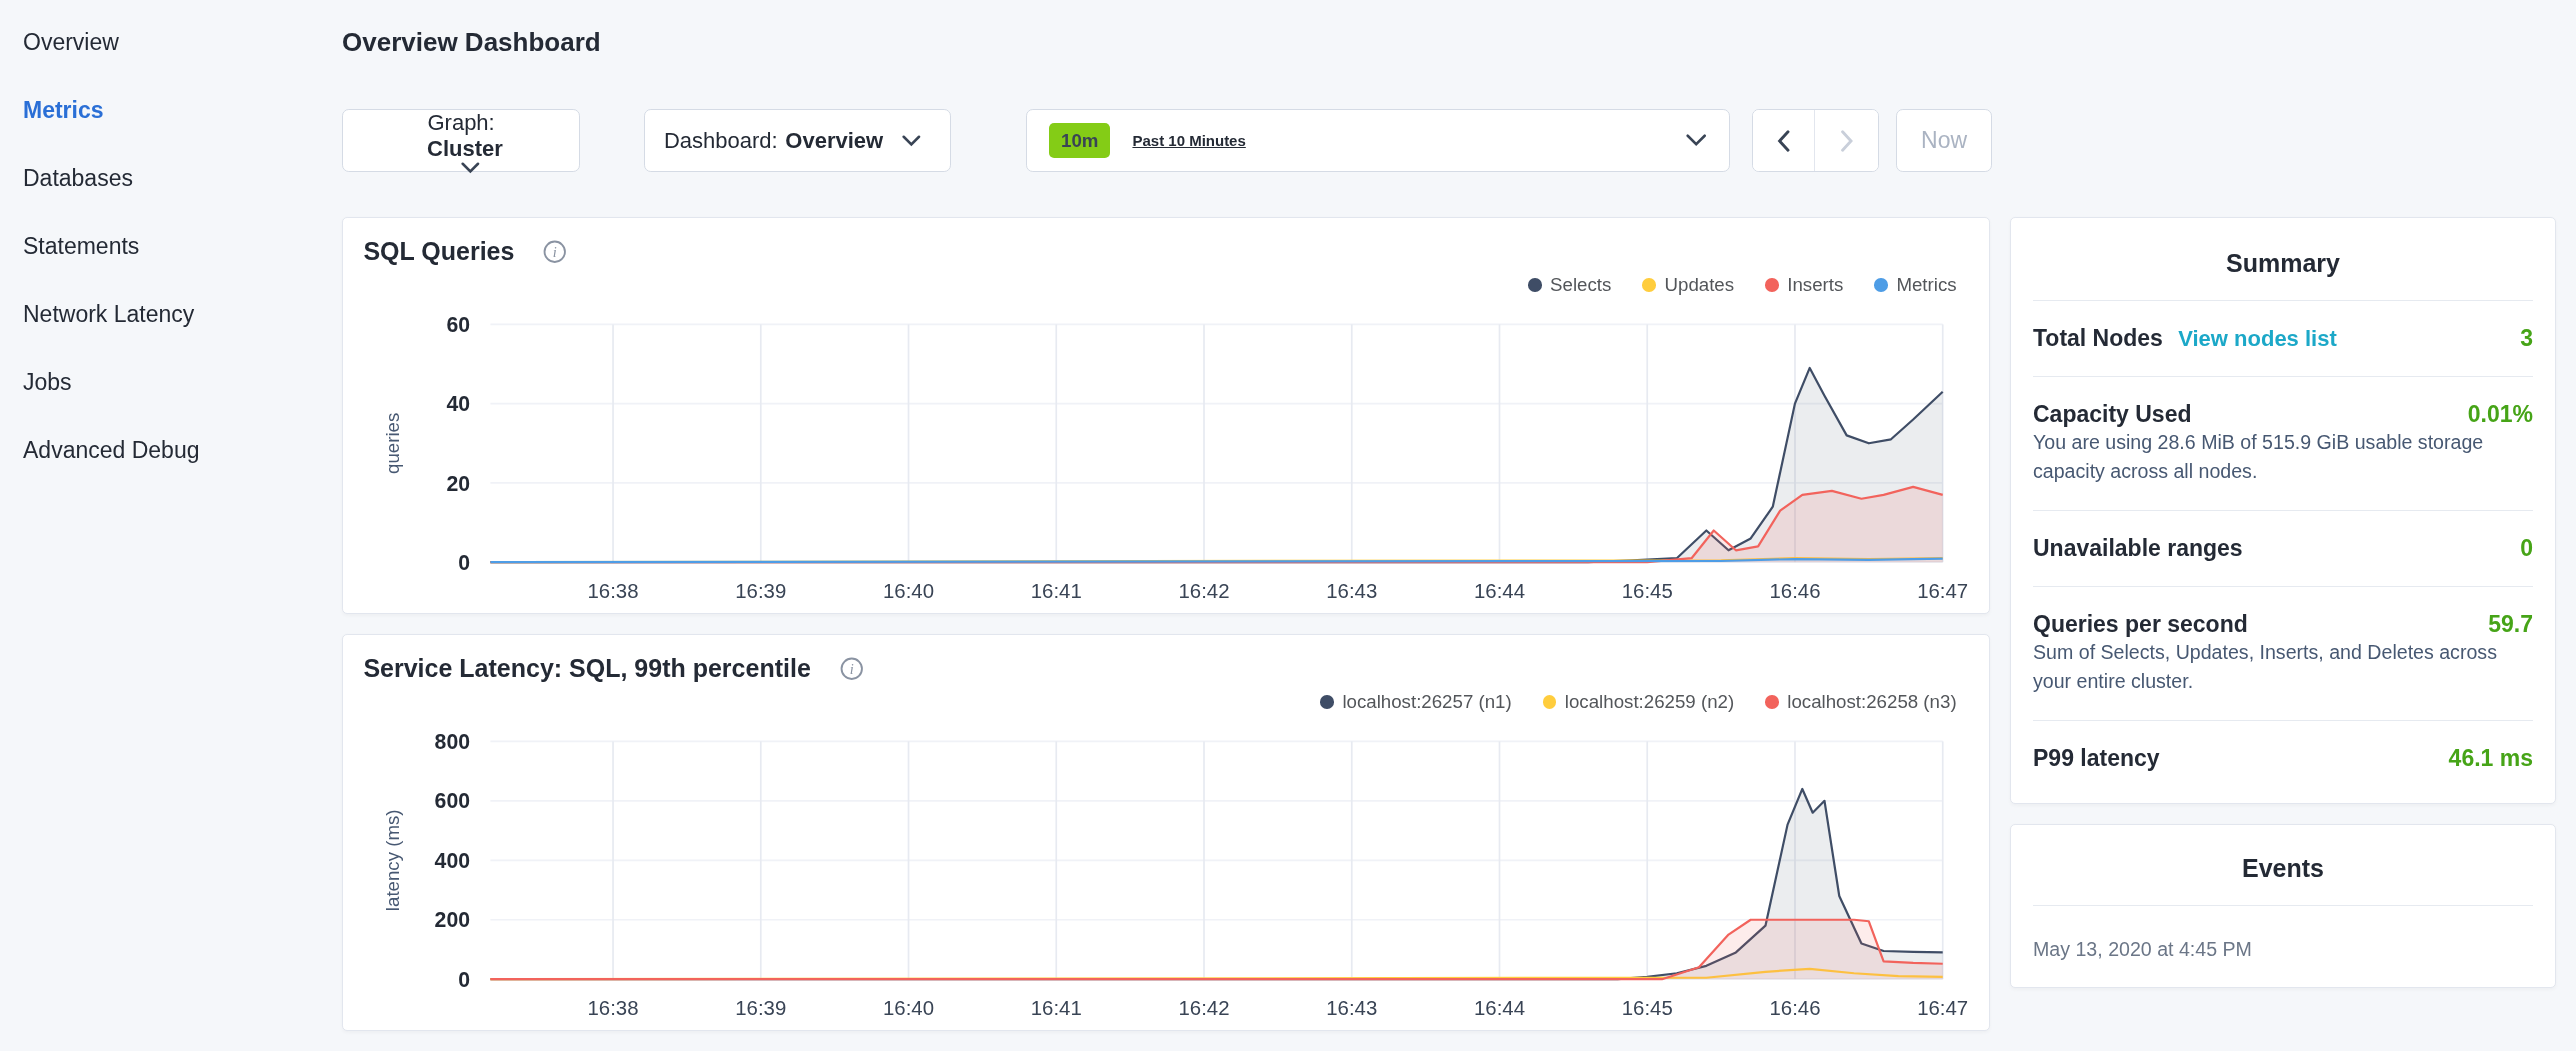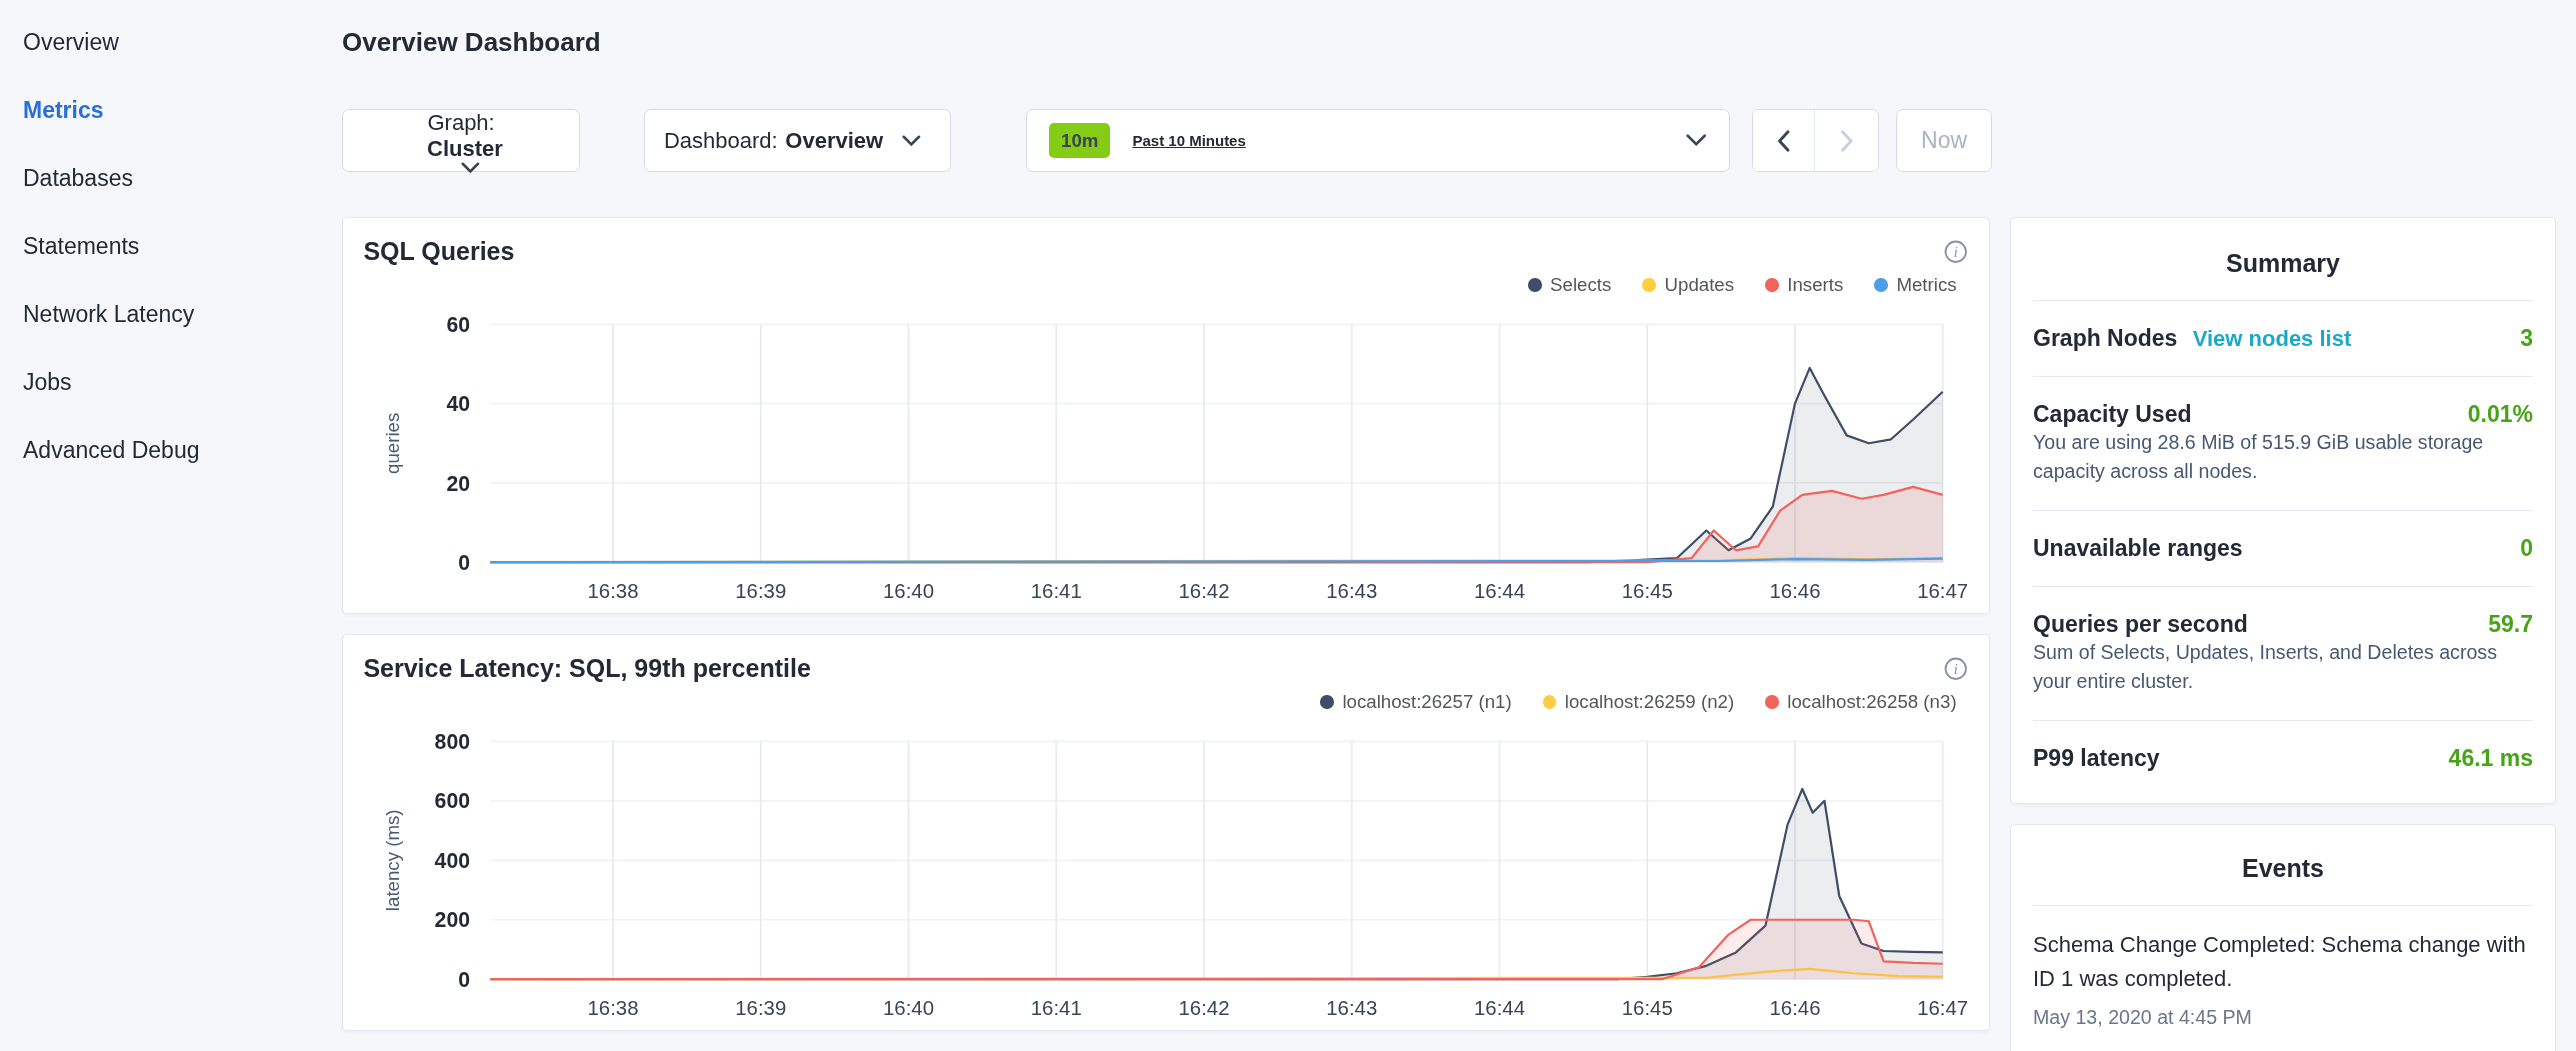--- a/index.html
+++ b/index.html
@@ -31,21 +31,21 @@
   .time-box .chev{margin-left:auto;}
   .arrow-group{display:flex;margin-left:22px;overflow:hidden;}
   .arrow{width:65px;display:flex;align-items:center;justify-content:center;background:#fff;border:none;cursor:pointer;}
   .arrow.prev{border-right:1.7px solid #e2e6ee;}
   .now-btn{width:99px;margin-left:17px;display:flex;align-items:center;justify-content:center;
     font-family:"Liberation Sans",sans-serif;font-size:23px;font-weight:500;color:#aab3c2;cursor:pointer;}
   
   .card{background:#fff;border:1.7px solid #e2e6ee;border-radius:5.1px;box-shadow:0 1.7px 3.4px rgba(0,0,0,0.03);}
   .charts{margin-top:45px;}
   .chart-card{width:1648px;padding:15.3px 20.4px 10.2px;margin-bottom:19.6px;}
-  .chart-title-row{display:flex;justify-content:space-between;align-items:center;gap:12px;height:37px;}
+  .chart-title-row{display:flex;justify-content:flex-start;align-items:center;gap:28px;height:37px;}
   .chart-title{font-size:25px;font-weight:700;color:#242a35;}
   .legend-row{display:flex;justify-content:flex-end;align-items:center;gap:31px;height:25.5px;margin-top:1.7px;padding-right:12px;}
   .legend-item{display:flex;align-items:center;gap:8.5px;font-size:18.7px;color:#53565a;cursor:pointer;}
   .legend-dot{width:13.6px;height:13.6px;border-radius:50%;flex:none;}
   .chart-body{margin-top:6.8px;}
   .chart-body svg{display:block;}
   
   .right{position:absolute;left:2010px;top:217px;width:546px;}
   .summary-card{padding:31px 22px 22px;}
   .panel-title{text-align:center;font-size:25px;font-weight:700;color:#242a35;padding-bottom:22px;border-bottom:1.7px solid #e6eaf0;}
@@ -253,21 +253,21 @@
     </div>
   </div>
 </div>
 
 <div class="right">
   <div class="card summary-card">
     <div class="panel-title">Summary</div>
     <div>
         <div class="summary-row">
           <div class="summary-head">
-            <span class="summary-label">Graph Nodes</span>
+            <span class="summary-label">Total Nodes</span>
             <a class="summary-link">View nodes list</a>
             <span class="summary-value">3</span>
           </div>
         </div>
         <div class="summary-row">
           <div class="summary-head">
             <span class="summary-label">Capacity Used</span>
             <span class="summary-value">0.01%</span>
           </div>
           <div class="summary-desc">You are using 28.6 MiB of 515.9 GiB usable storage capacity across all nodes.</div>
@@ -290,18 +290,17 @@
             <span class="summary-label">P99 latency</span>
             <span class="summary-value">46.1 ms</span>
           </div>
         </div>
       </div>
   </div>
 
   <div class="card events-card">
     <div class="panel-title">Events</div>
     <div class="event-item">
-      <div class="event-text">Schema Change Completed: Schema change with ID 1 was completed.</div>
       <div class="event-time">May 13, 2020 at 4:45 PM</div>
     </div>
   </div>
 </div>
 
 
 </body></html>

